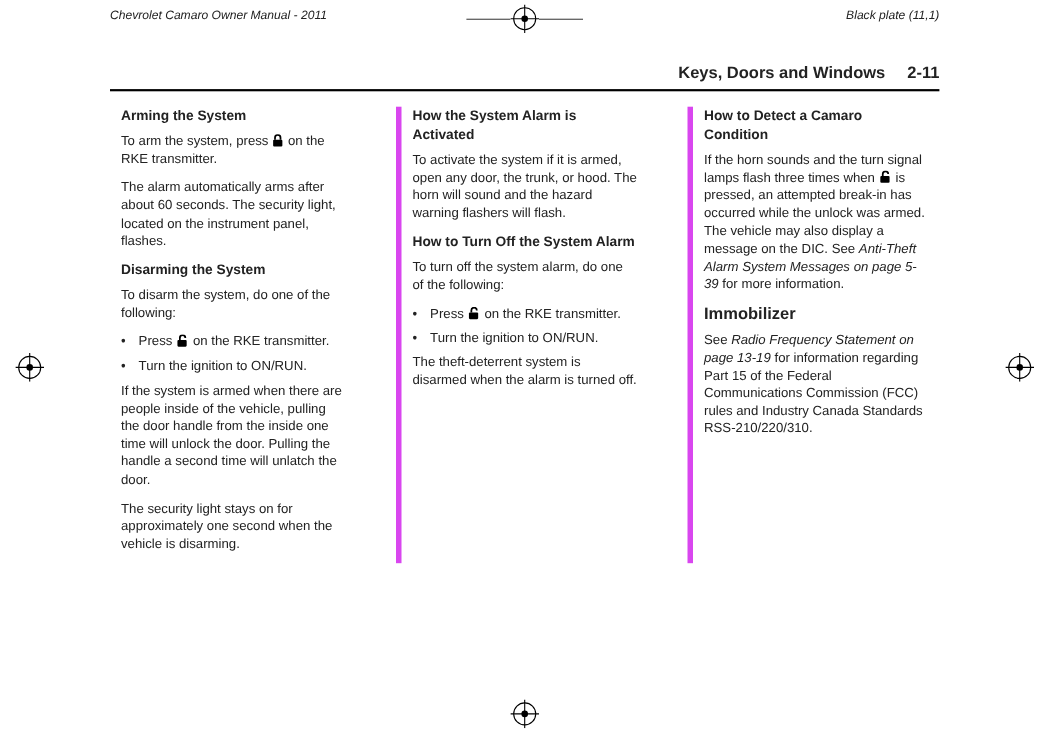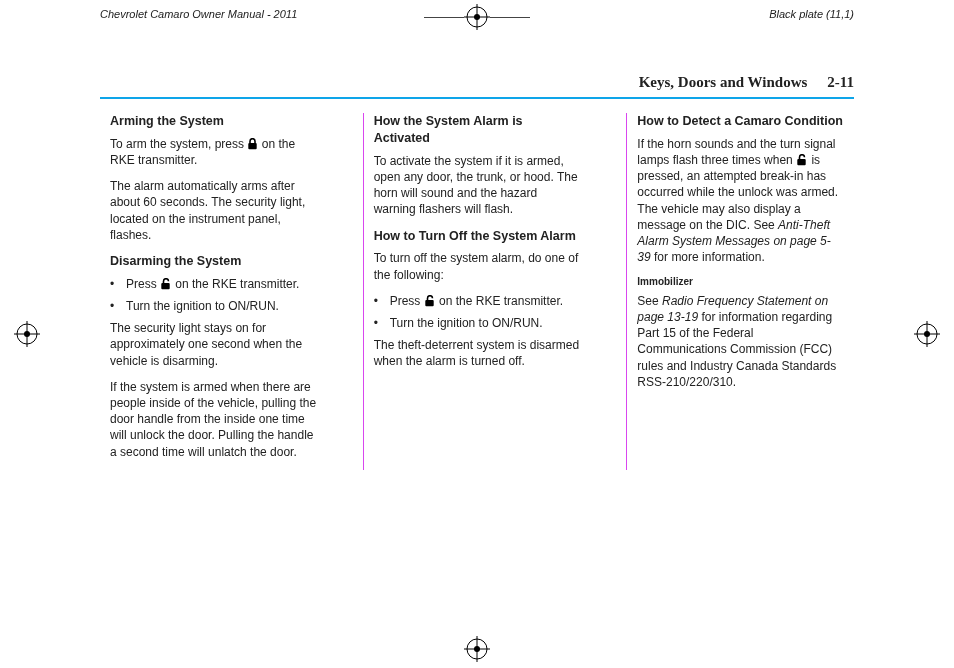--- a/index.html
+++ b/index.html
@@ -29,27 +29,26 @@
     left: 50%;
     top: 4px;
     transform: translateX(-50%);
   }
   .top-crop .hline {
     width: 40px;
     height: 1px;
     background: #444;
   }
   .page-rule-top {
-    margin: 50px 100px 0 100px;
-    border-bottom: 2px solid #0ea5e9;
+    margin: 34px 100px 0 100px;
+    border-bottom: 2px solid #000000;
     display: flex;
     justify-content: flex-end;
     align-items: baseline;
     padding-bottom: 6px;
-    font-family: Liberation Serif, serif;
   }
   .page-section {
     font-weight: bold;
     font-size: 15px;
     margin-right: 20px;
   }
   .page-num {
     font-weight: bold;
     font-size: 15px;
   }
@@ -57,30 +56,30 @@
     display: flex;
     margin: 14px 100px 0 100px;
     font-size: 12px;
     line-height: 1.35;
   }
   .col {
     flex: 1;
     padding: 0 10px;
   }
   .col + .col {
-    border-left: 1px solid #d946ef;
+    border-left: 5px solid #d946ef;
     margin-left: 36px;
   }
   .col h3 {
     font-size: 12.5px;
     font-weight: bold;
     margin: 0 0 6px 0;
   }
   .col h2 {
-    font-size: 10px;
+    font-size: 15px;
     font-weight: bold;
     margin: 10px 0 4px 0;
   }
   .col p {
     margin: 0 0 10px 0;
   }
   .bullet {
     display: flex;
     margin: 0 0 6px 0;
   }
@@ -144,35 +143,36 @@
     <h3>Arming the System</h3>
     <p>
       <span>To arm the system, press </span><svg class="icon-lock" width="11" height="12" viewBox="0 0 11 12">
           <path d="M3 5 V3.2 a2.5 2.5 0 0 1 5 0 V5" fill="none" stroke="#000" stroke-width="1.6"></path>
           <rect x="1.3" y="5" width="8.4" height="6.2" rx="1" fill="#000"></rect>
         </svg><span> on the RKE transmitter.</span>
     </p>
     <p>The alarm automatically arms after about 60 seconds. The security light, located on the instrument panel, flashes.</p>
 
     <h3>Disarming the System</h3>
+    <p>To disarm the system, do one of the following:</p>
     <div class="bullet">
       <span class="dot">•</span>
       <span>
         <span>Press </span><svg class="icon-unlock" width="12" height="12" viewBox="0 0 12 12">
             <path d="M3.5 5 V3.2 a2.5 2.5 0 0 1 5 0" fill="none" stroke="#000" stroke-width="1.6"></path>
             <rect x="1.3" y="5" width="8.4" height="6.2" rx="1" fill="#000"></rect>
           </svg><span> on the RKE transmitter.</span>
       </span>
     </div>
     <div class="bullet">
       <span class="dot">•</span>
       <span>Turn the ignition to ON/RUN.</span>
     </div>
+    <p>If the system is armed when there are people inside of the vehicle, pulling the door handle from the inside one time will unlock the door. Pulling the handle a second time will unlatch the door.</p>
     <p>The security light stays on for approximately one second when the vehicle is disarming.</p>
-    <p>If the system is armed when there are people inside of the vehicle, pulling the door handle from the inside one time will unlock the door. Pulling the handle a second time will unlatch the door.</p>
   </div>
 
   <div class="col">
     <h3>How the System Alarm is Activated</h3>
     <p>To activate the system if it is armed, open any door, the trunk, or hood. The horn will sound and the hazard warning flashers will flash.</p>
 
     <h3>How to Turn Off the System Alarm</h3>
     <p>To turn off the system alarm, do one of the following:</p>
     <div class="bullet">
       <span class="dot">•</span>

